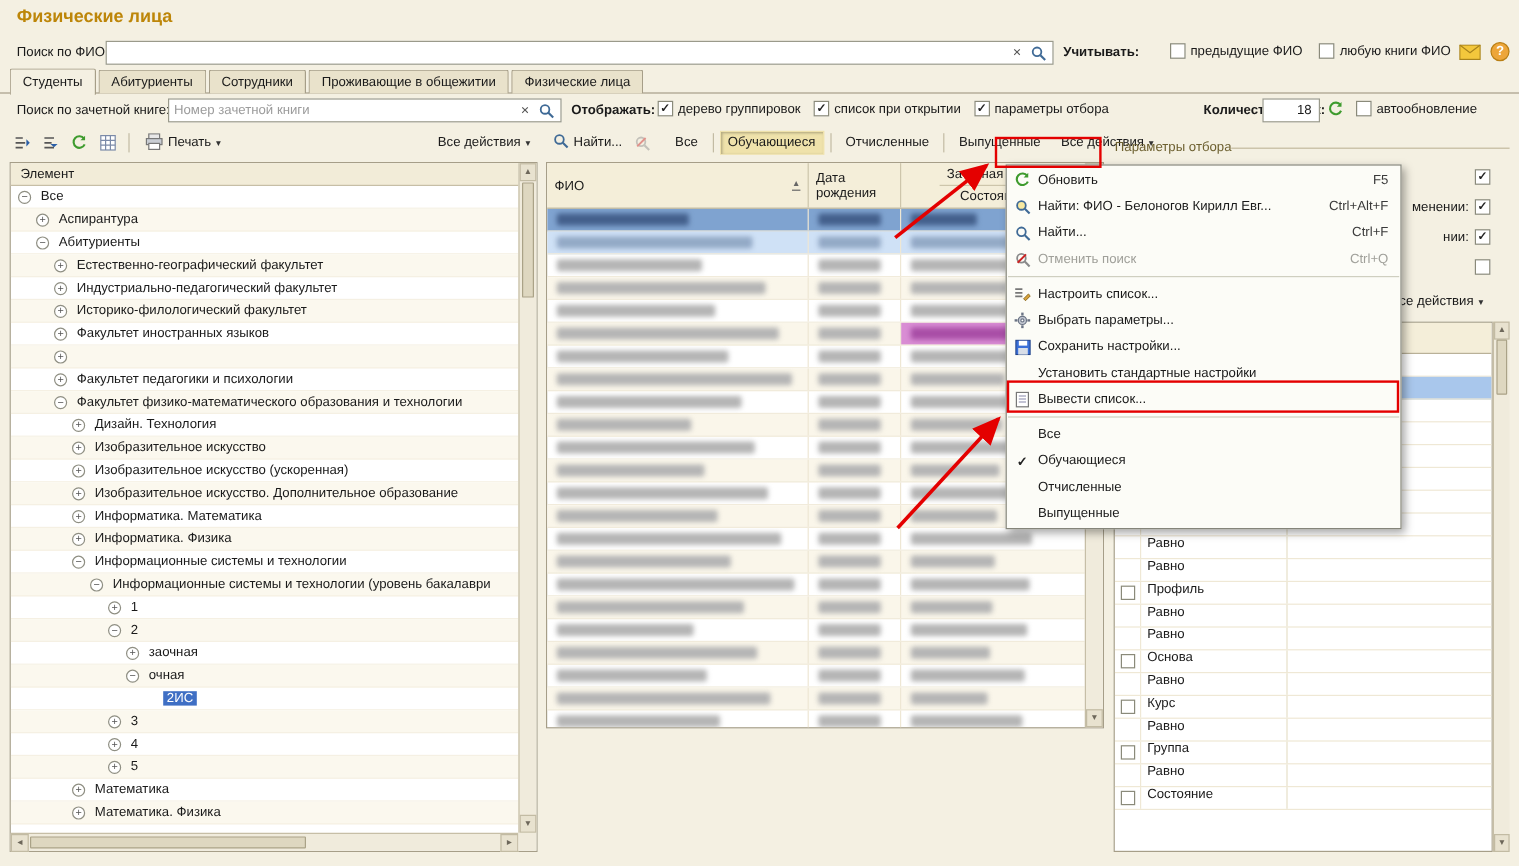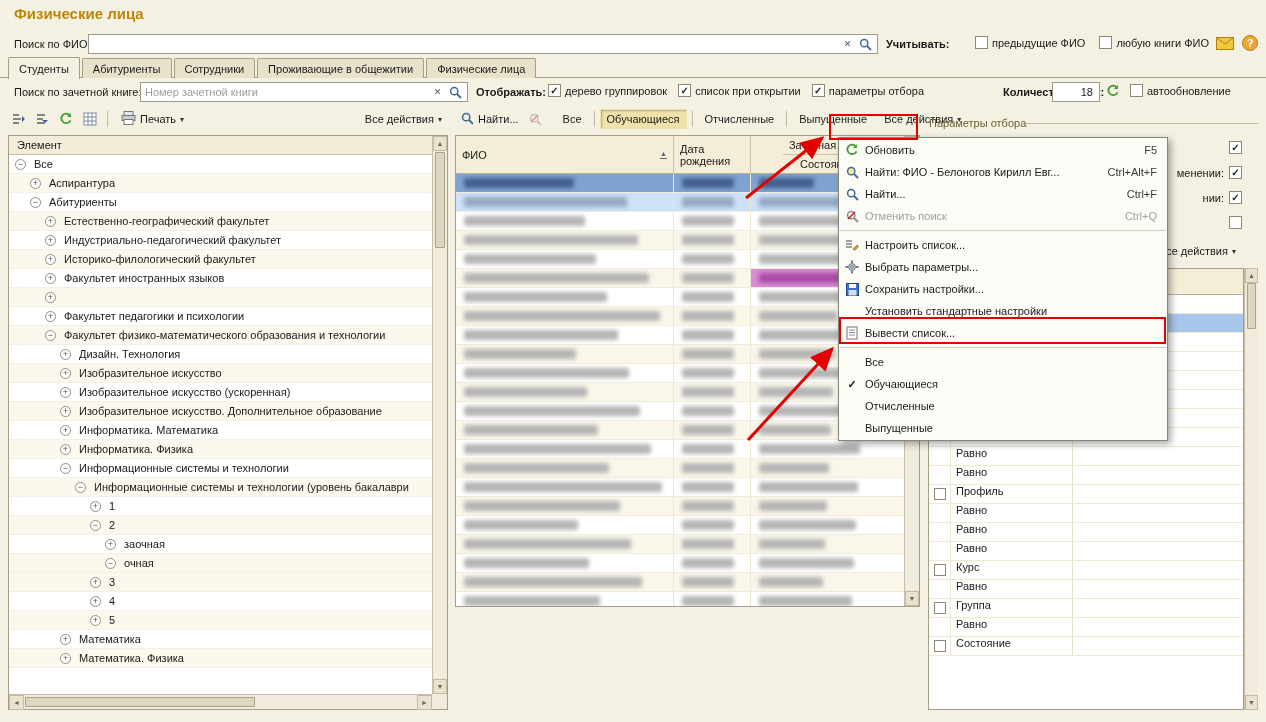--- a/index.html
+++ b/index.html
@@ -367,20 +367,24 @@
           <span class="tlabel">2</span>
         </div>
         <div class="trow" style="padding-left: 96px;">
           <span class="exp">+</span>
           <span class="tlabel">заочная</span>
         </div>
         <div class="trow odd" style="padding-left: 96px;">
           <span class="exp">−</span>
           <span class="tlabel">очная</span>
         </div>
+        <div class="trow" style="padding-left: 111px;">
+          <span class="expspace"></span>
+          <span class="tlabel sel">2ИС</span>
+        </div>
         <div class="trow odd" style="padding-left: 81px;">
           <span class="exp">+</span>
           <span class="tlabel">3</span>
         </div>
         <div class="trow" style="padding-left: 81px;">
           <span class="exp">+</span>
           <span class="tlabel">4</span>
         </div>
         <div class="trow odd" style="padding-left: 81px;">
           <span class="exp">+</span>
@@ -848,20 +852,29 @@
             <div class="fcb"></div>
             <div class="fname">
               <span>Равно</span>
             </div>
             <div class="fval"></div>
           </div>
           <div class="frow">
             <div class="fcb"></div>
             <div class="fname">
               <span>Равно</span>
+            </div>
+            <div class="fval"></div>
+          </div>
+          <div class="frow">
+            <div class="fcb">
+              <span class="cb small"></span>
+            </div>
+            <div class="fname">
+              <span>Основа</span>
             </div>
             <div class="fval"></div>
           </div>
           <div class="frow">
             <div class="fcb"></div>
             <div class="fname">
               <span>Равно</span>
             </div>
             <div class="fval"></div>
           </div>

